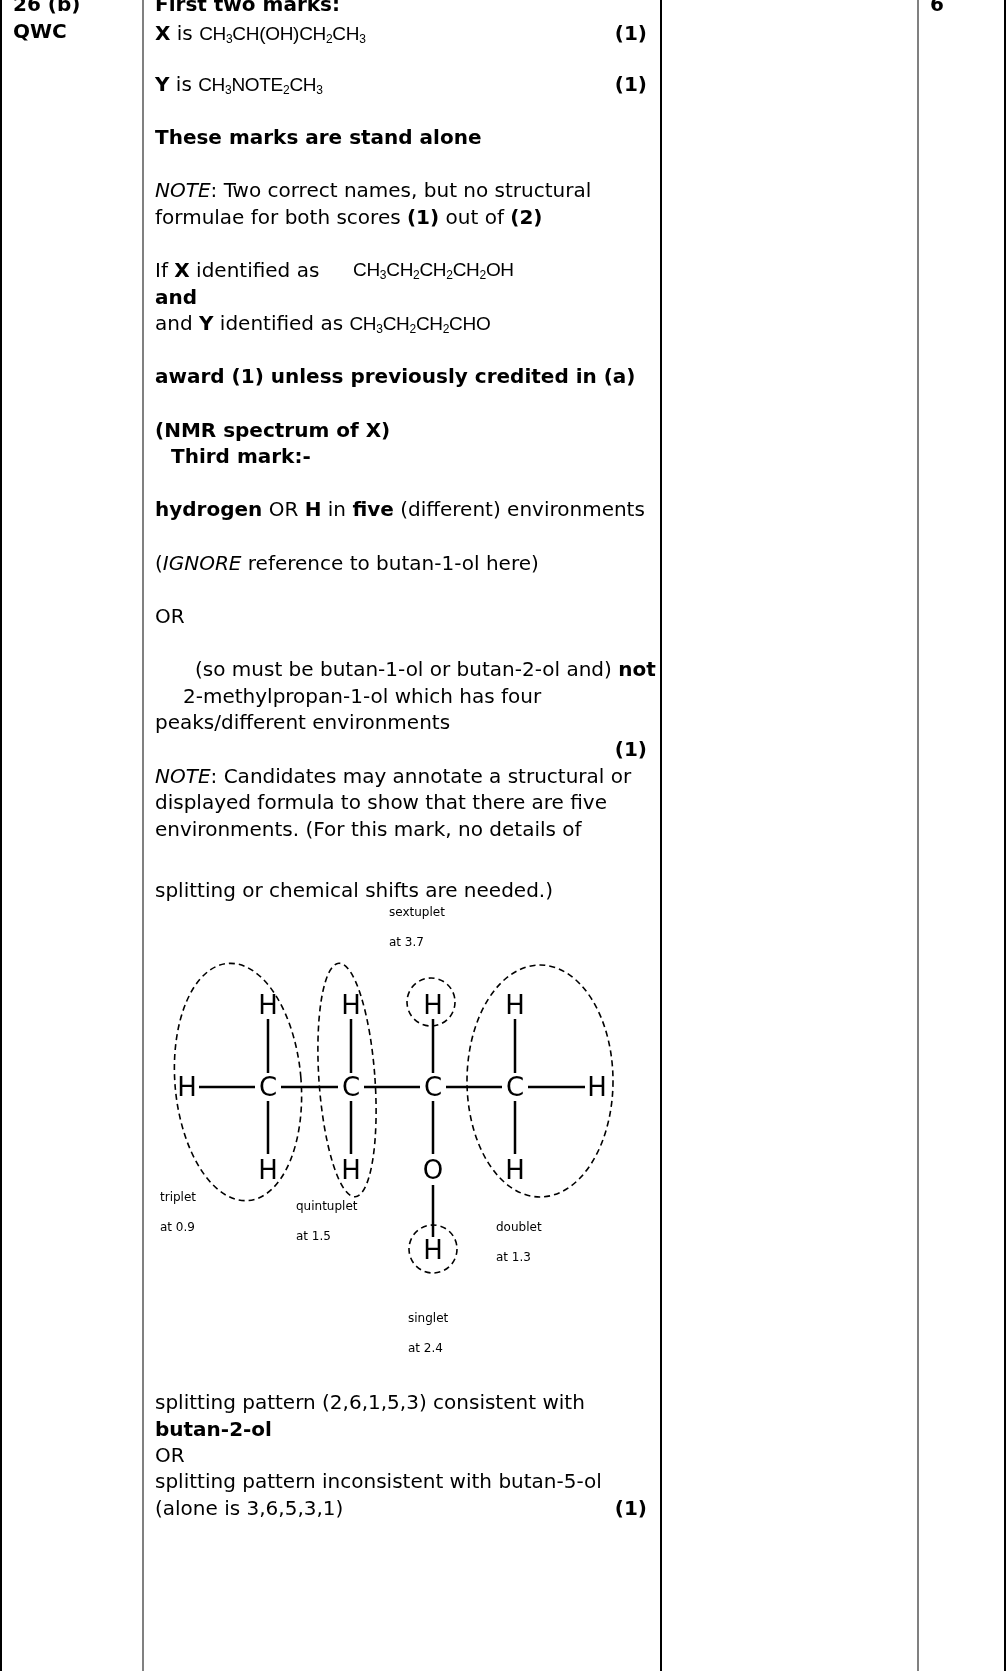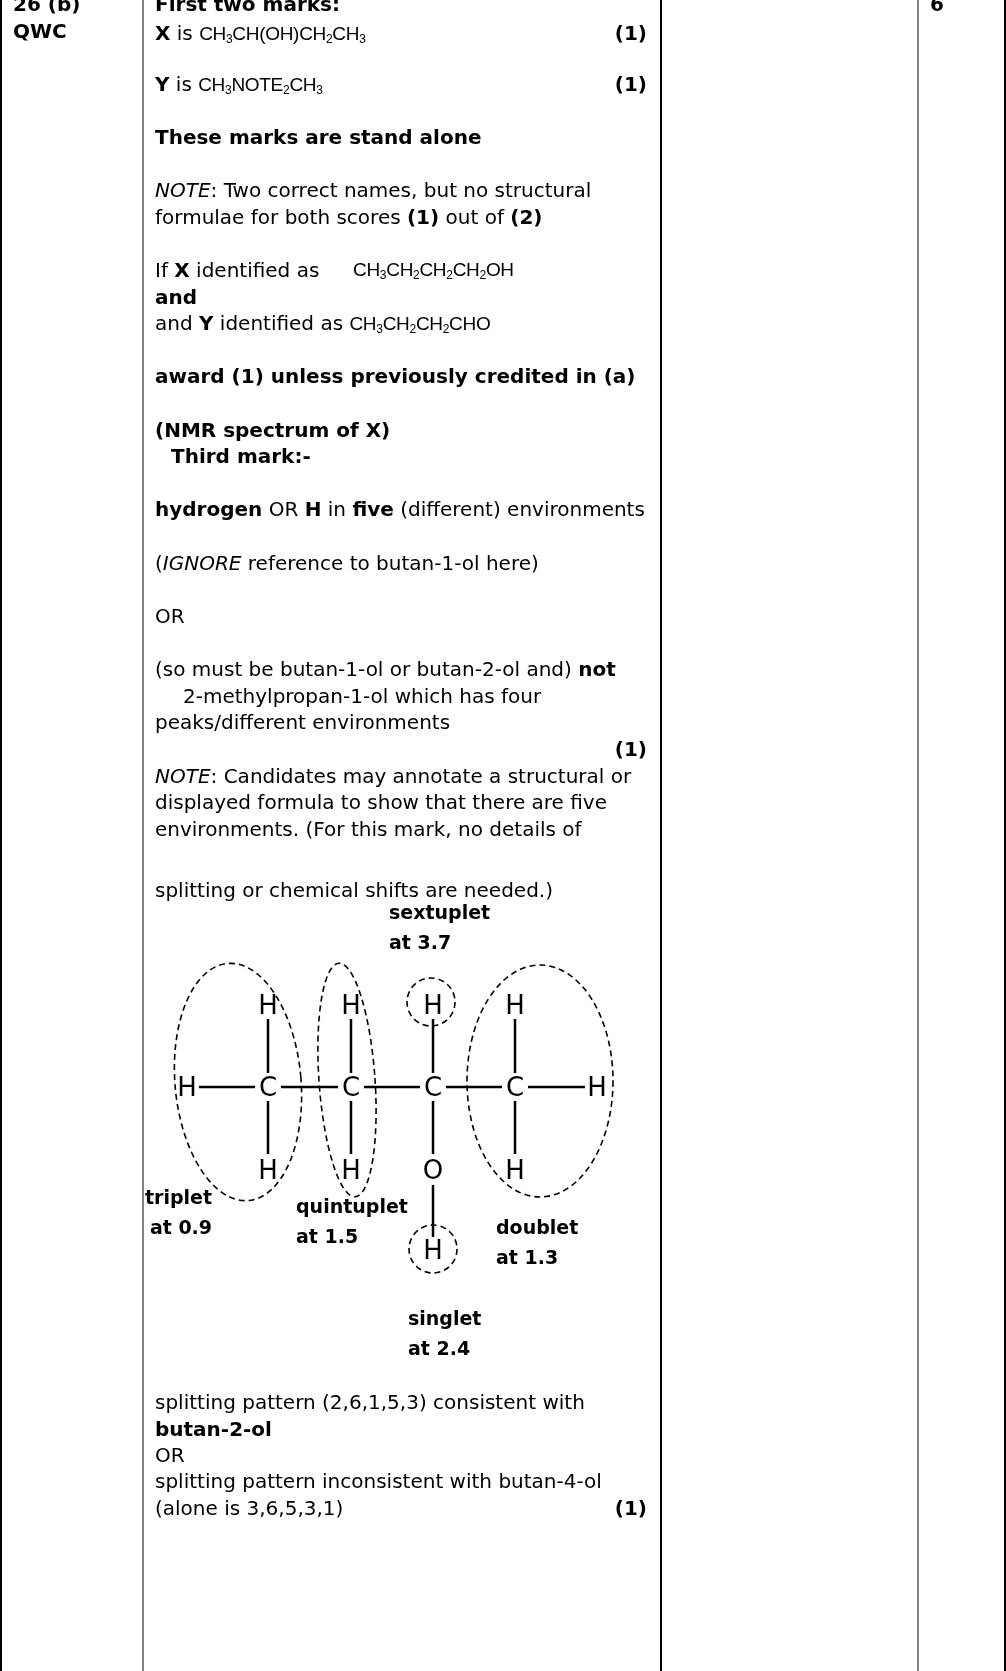--- a/index.html
+++ b/index.html
@@ -11,21 +11,21 @@
   .col-answer { position: absolute; left: 155px; width: 492px; top: 0; font-size: 20px; }
   .line { position: absolute; left: 0; right: 0; height: 26.6px; line-height: 26.6px; white-space: nowrap; }
   .mark { position: absolute; right: 0; top: 0; font-weight: bold; }
   .b { font-weight: bold; }
   .i { font-style: italic; }
   .formula { font-family: "Liberation Sans", sans-serif; font-size: 19px; letter-spacing: -0.3px; }
   .formula sub { font-size: 12px; vertical-align: -3px; line-height: 0; }
   .total { position: absolute; left: 930px; top: -9px; font-weight: bold; font-size: 20px; line-height: 26.6px; }
   svg.diagram { position: absolute; left: 0; top: 0; }
   svg text { font-family: "DejaVu Sans", sans-serif; }
-  .diag-label { position: absolute; font-size: 19px; line-height: 30px; white-space: nowrap; font-weight: bold; }
+  .diag-label { position: absolute; font-size: 12px; line-height: 30px; white-space: nowrap; }
 </style>
 </head>
 <body>
 
 <div class="vline" style="left:0; background:#000;"></div>
 <div class="vline" style="left:142px; background:#808080;"></div>
 <div class="vline" style="left:660px; background:#000;"></div>
 <div class="vline" style="left:917px; background:#808080;"></div>
 <div class="vline" style="left:1004px; background:#000;"></div>
 
@@ -75,40 +75,40 @@
   <div class="line" style="top:496px;">
     <span class="b">hydrogen</span><span> OR </span><span class="b">H</span><span> in </span><span class="b">five</span><span> (different) environments</span>
   </div>
 
   <div class="line" style="top:550px;">
     <span>(</span><span class="i">IGNORE</span><span> reference to butan-1-ol here)</span>
   </div>
 
   <div class="line" style="top:603px;">OR</div>
 
-  <div class="line" style="top:656px;">
+  <div class="line" style="top:656px;margin-left:40px;">
     <span>(so must be butan-1-ol or butan-2-ol and) </span><span class="b">not</span>
   </div>
   <div class="line" style="top:683px;margin-left:28px;">2-methylpropan-1-ol which has four</div>
   <div class="line" style="top:709px;">peaks/different environments</div>
   <div class="line" style="top:736px;">
     <span class="mark">(1)</span>
   </div>
 
   <div class="line" style="top:763px;">
     <span class="i">NOTE</span><span>: Candidates may annotate a structural or</span>
   </div>
   <div class="line" style="top:789px;">displayed formula to show that there are five</div>
   <div class="line" style="top:816px;">environments.  (For this mark, no details of</div>
   <div class="line" style="top:864px;margin-top:13px;">splitting or chemical shifts are needed.)</div>
 
   <div class="line" style="top:1389px;">splitting pattern (2,6,1,5,3) consistent with</div>
   <div class="line b" style="top:1416px;">butan-2-ol</div>
   <div class="line" style="top:1442px;">OR</div>
-  <div class="line" style="top:1468px;">splitting pattern inconsistent with butan-4-ol</div>
+  <div class="line" style="top:1468px;">splitting pattern inconsistent with butan-5-ol</div>
   <div class="line" style="top:1495px;">
     <span>(alone is 3,6,5,3,1)</span>
     <span class="mark">(1)</span>
   </div>
 </div>
 
 <svg class="diagram" width="1006" height="1671" viewBox="0 0 1006 1671">
   <g stroke="#000" stroke-width="2.5" fill="none">
 
     <line x1="199" y1="1087" x2="255" y2="1087"></line>
@@ -152,21 +152,21 @@
     <circle cx="431" cy="1002" r="24"></circle>
     <ellipse cx="540" cy="1081" rx="73" ry="116"></ellipse>
     <circle cx="433" cy="1249" r="24"></circle>
   </g>
 </svg>
 
 <div class="diag-label" style="left:389px; top:897px;">
   <div>sextuplet</div>
   <div>at 3.7</div>
 </div>
-<div class="diag-label" style="left:145px; top:1182px;text-align:right;">
+<div class="diag-label" style="left:160px; top:1182px;">
   <div>triplet</div>
   <div>at 0.9</div>
 </div>
 <div class="diag-label" style="left:296px; top:1191px;">
   <div>quintuplet</div>
   <div>at 1.5</div>
 </div>
 <div class="diag-label" style="left:496px; top:1212px;">
   <div>doublet</div>
   <div>at 1.3</div>

